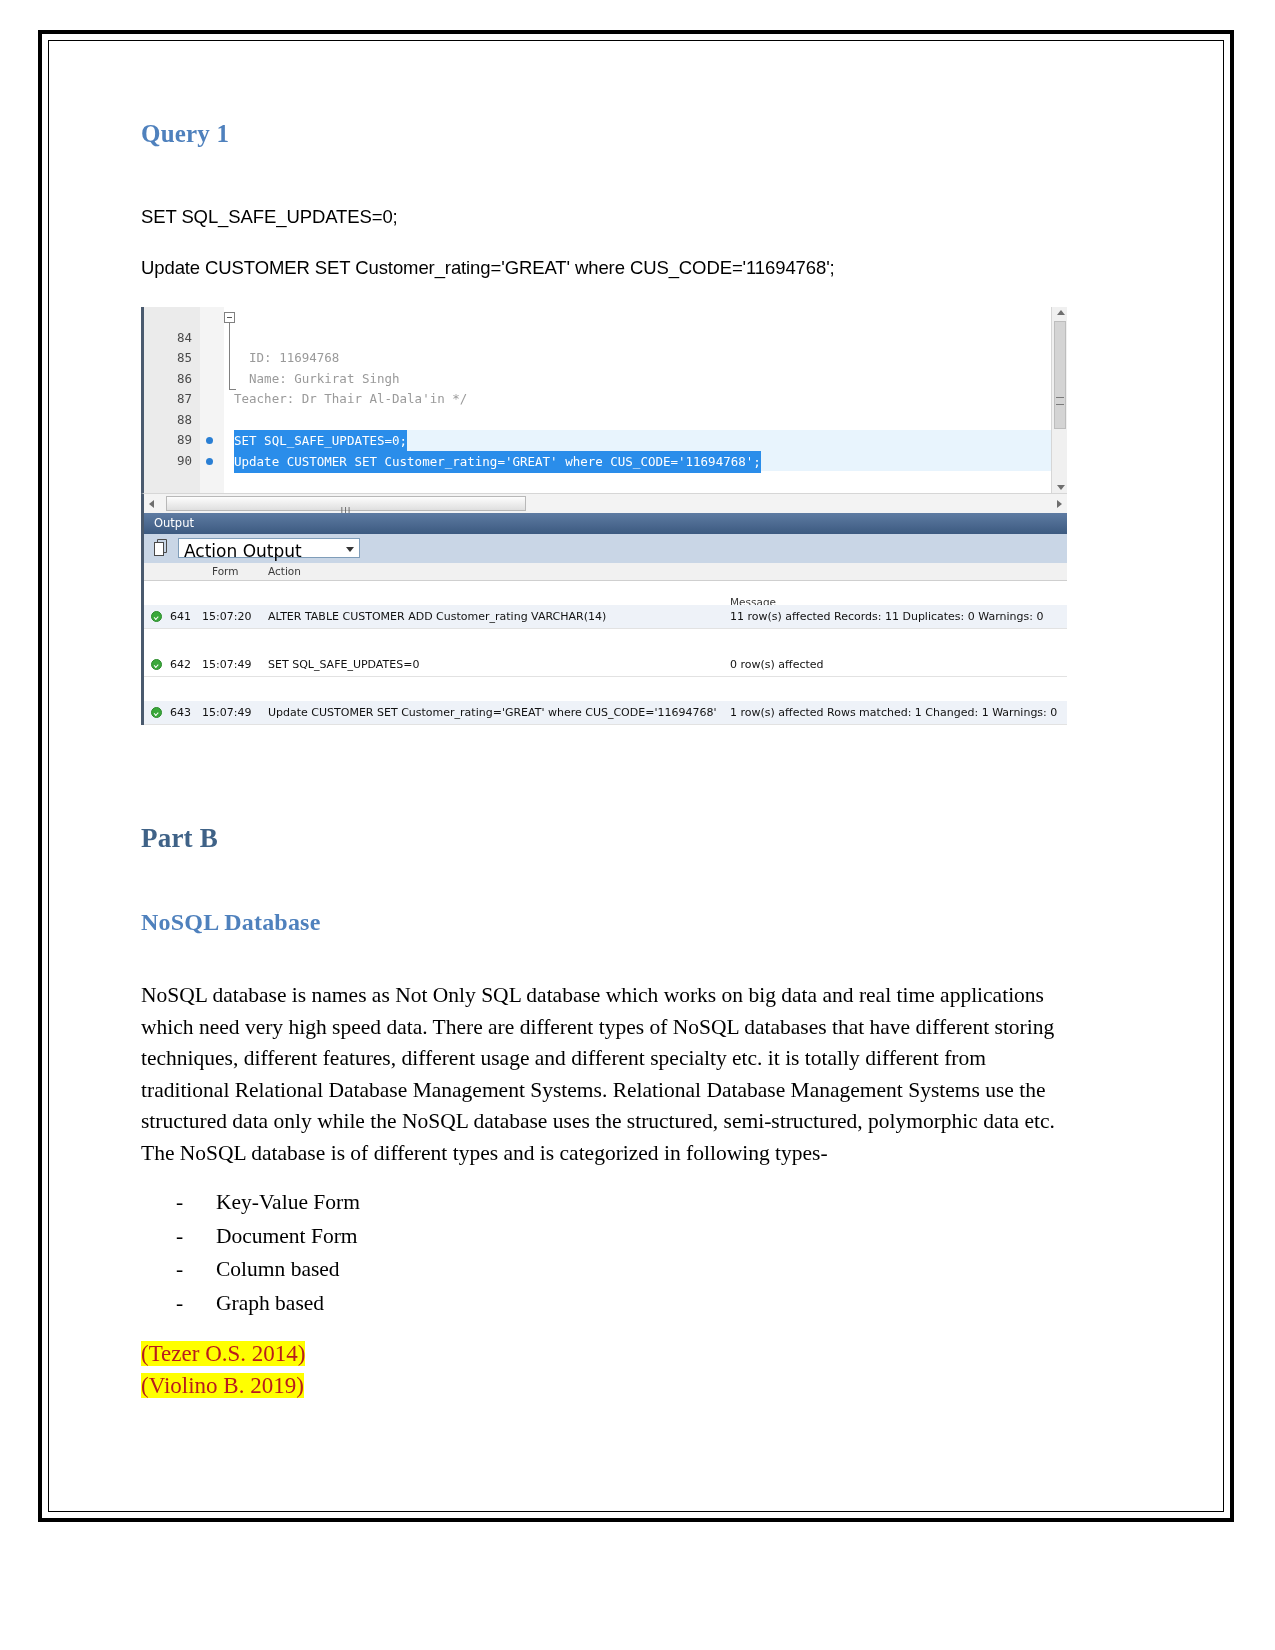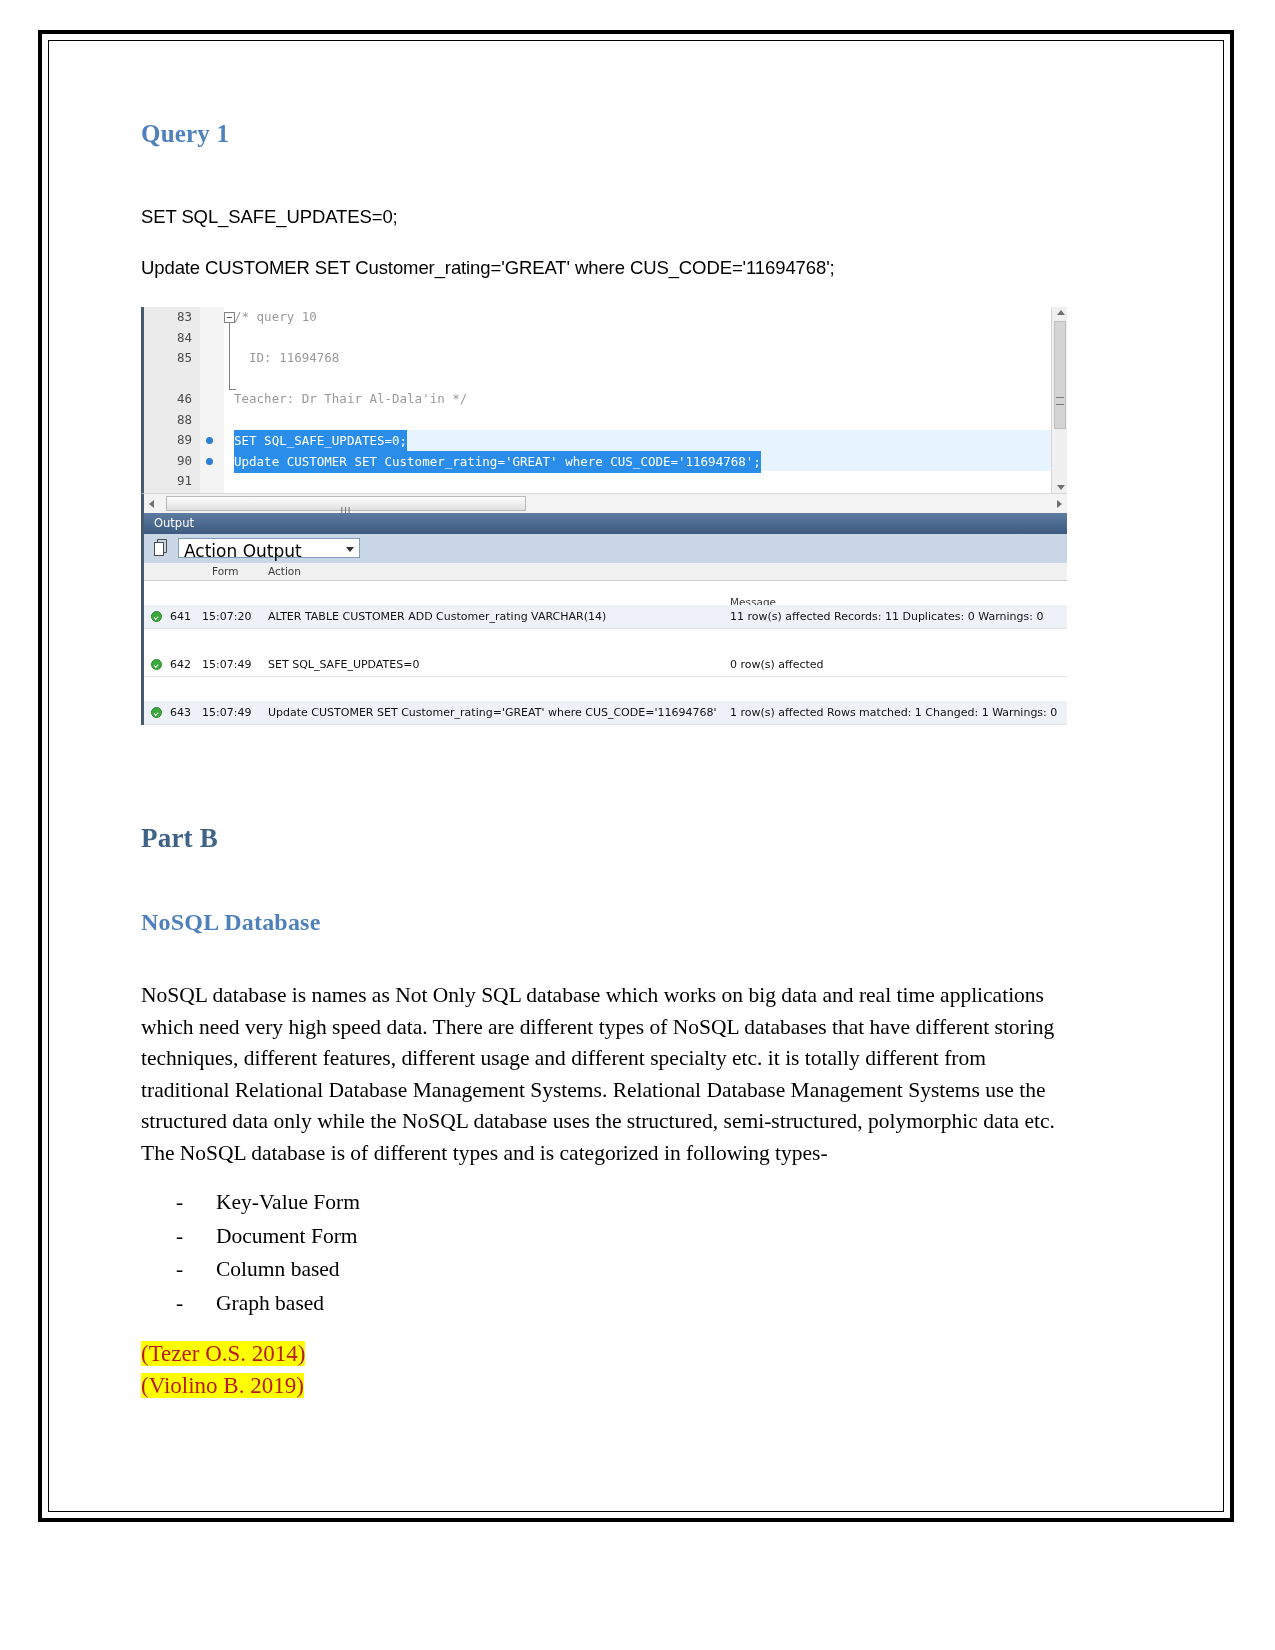--- a/index.html
+++ b/index.html
@@ -422,62 +422,58 @@
       <div class="wb-marker-col"></div>
       <div class="wb-fold-col"></div>
 
       <div class="code-selrow-bg" style="top:123px;"></div>
       <div class="code-selrow-bg" style="top:143.5px;"></div>
 
       <div class="fold-box" style="top:5px;"></div>
       <div class="fold-line" style="top:16px; height:66px;"></div>
       <div class="fold-foot" style="left:85px; top:82px;"></div>
 
-      <div class="code-row" style="top:0px;">
-        <span class="code-num">83</span>
-        <span class="code-text code-comment">/* query 10</span>
-      </div>
 
       <div class="code-row" style="top:20.5px;">
         <span class="code-num">84</span>
         <span class="code-text code-comment"></span>
       </div>
 
       <div class="code-row" style="top:41px;">
         <span class="code-num">85</span>
         <span class="code-text code-comment">  ID: 11694768</span>
       </div>
 
+      <div class="code-row" style="top:61.5px;">
+        <span class="code-num">86</span>
+        <span class="code-text code-comment">  Name: Gurkirat Singh</span>
+      </div>
 
       <div class="code-row" style="top:82px;">
-        <span class="code-num">46</span>
+        <span class="code-num">87</span>
         <span class="code-text code-comment">Teacher: Dr Thair Al-Dala'in */</span>
       </div>
 
       <div class="code-row" style="top:102.5px;">
         <span class="code-num">88</span>
         <span class="code-text"></span>
       </div>
 
       <div class="code-row" style="top:123px;">
         <span class="code-num">89</span>
         <span class="code-dot"></span>
         <span class="code-text code-sel">SET SQL_SAFE_UPDATES=0;</span>
       </div>
 
       <div class="code-row" style="top:143.5px;">
         <span class="code-num">90</span>
         <span class="code-dot"></span>
         <span class="code-text code-sel">Update CUSTOMER SET Customer_rating='GREAT' where CUS_CODE='11694768';</span>
       </div>
 
-      <div class="code-row" style="top:164px;">
-        <span class="code-num">91</span>
-        <span class="code-text"></span>
-      </div>
 
       <div class="code-row" style="top:184.5px;">
         <span class="code-num">92</span>
         <span class="code-text"></span>
       </div>
 
       <div class="wb-vscroll">
         <div class="wb-varrow" style="top:3px; border-bottom:5px solid #6e6e6e;"></div>
         <div class="wb-vthumb" style="top:14px;"></div>
         <div class="wb-vmark"></div>

